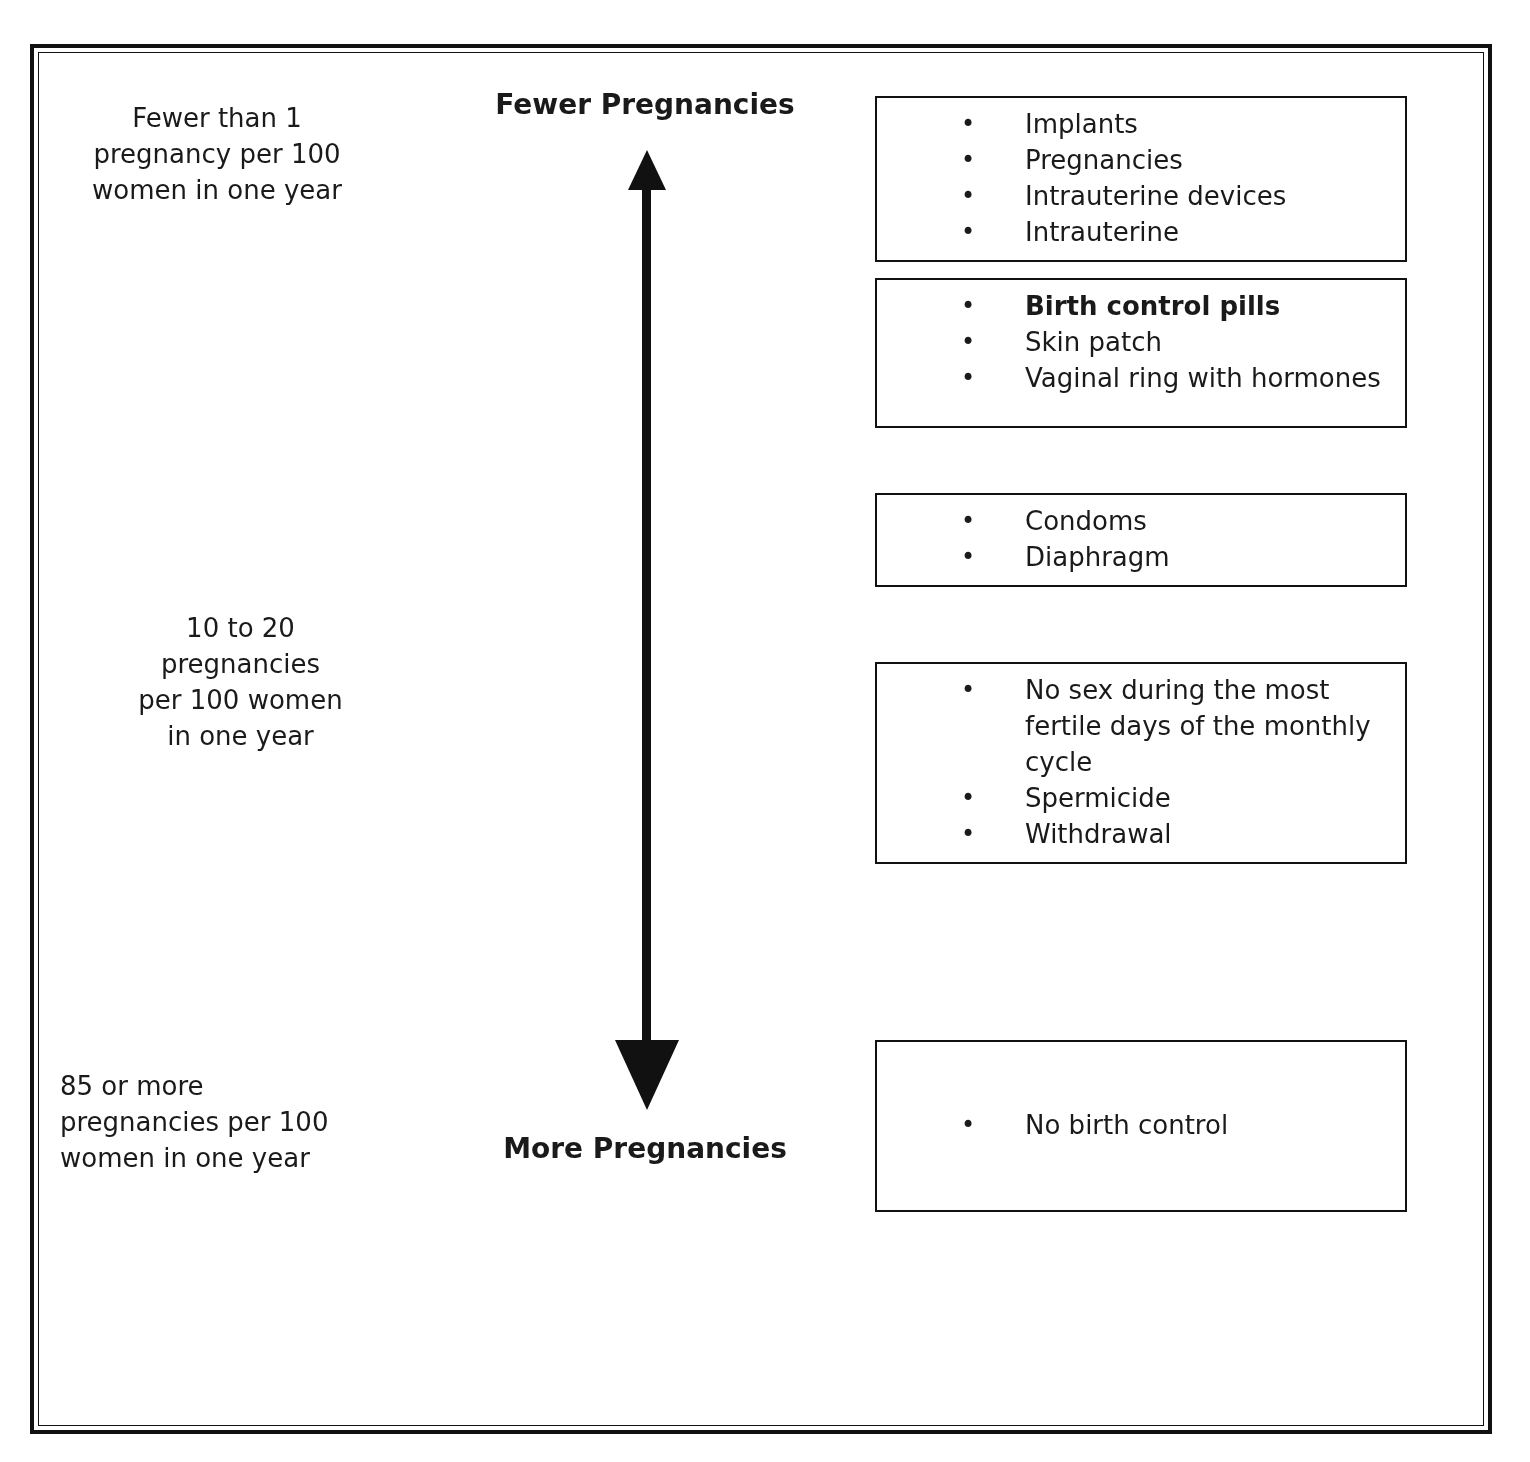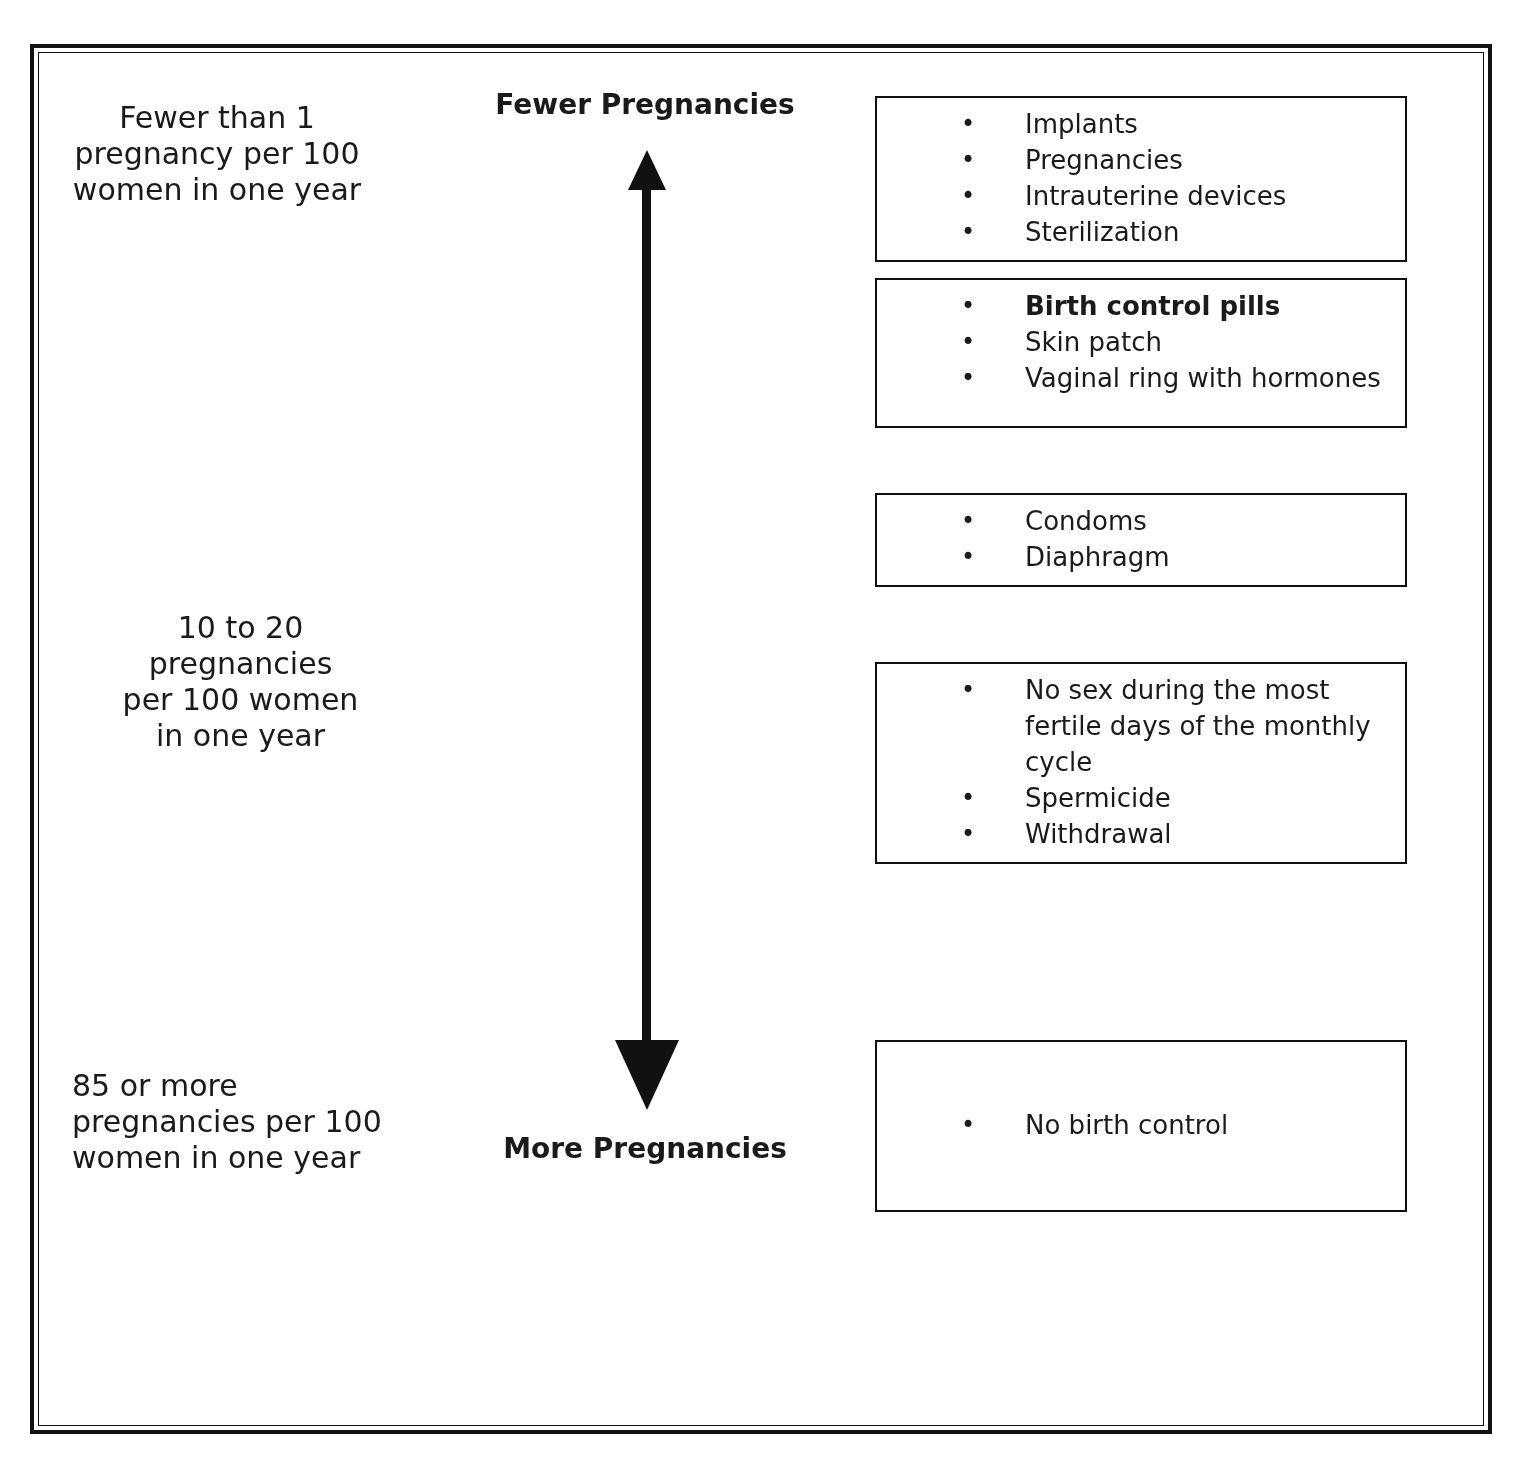--- a/index.html
+++ b/index.html
@@ -26,27 +26,27 @@
   }
   .frame-inner {
     position: absolute;
     left: 4px; top: 4px;
     right: 4px; bottom: 4px;
     border: 1px solid #111111;
   }
 
   .txt {
     position: absolute;
-    font-size: 30px;
+    font-size: 26px;
     line-height: 36px;
     white-space: pre-line;
   }
   .label-top   { left: 62px;  top: 100px;  width: 310px; text-align: center; }
   .label-mid   { left: 108px; top: 610px;  width: 265px; text-align: center; }
-  .label-bot   { left: 60px;  top: 1068px; width: 340px; text-align: left; margin-left: 12px; }
+  .label-bot   { left: 60px;  top: 1068px; width: 340px; text-align: left; }
 
   .axis-heading {
     position: absolute;
     font-size: 28px;
     font-weight: bold;
     text-align: center;
     width: 440px;
   }
   .axis-top    { left: 425px; top: 88px; }
   .axis-bottom { left: 425px; top: 1113px; margin-top: 19px; }
@@ -139,21 +139,21 @@
     <div class="item">
       <span class="bullet">•</span>
       <span class="item-text">Pregnancies</span>
     </div>
     <div class="item">
       <span class="bullet">•</span>
       <span class="item-text">Intrauterine devices</span>
     </div>
     <div class="item">
       <span class="bullet">•</span>
-      <span class="item-text">Sterilization</span>
+      <span class="item-text">Intrauterine</span>
     </div>
   </div>
 
   <div class="method-box box-2">
     <div class="item">
       <span class="bullet">•</span>
       <span class="item-text bold">Birth control pills</span>
     </div>
     <div class="item">
       <span class="bullet">•</span>

